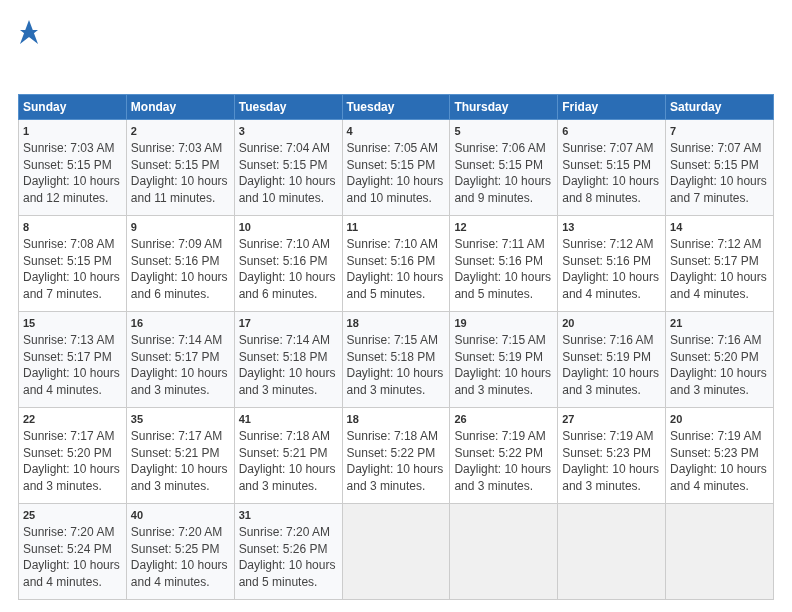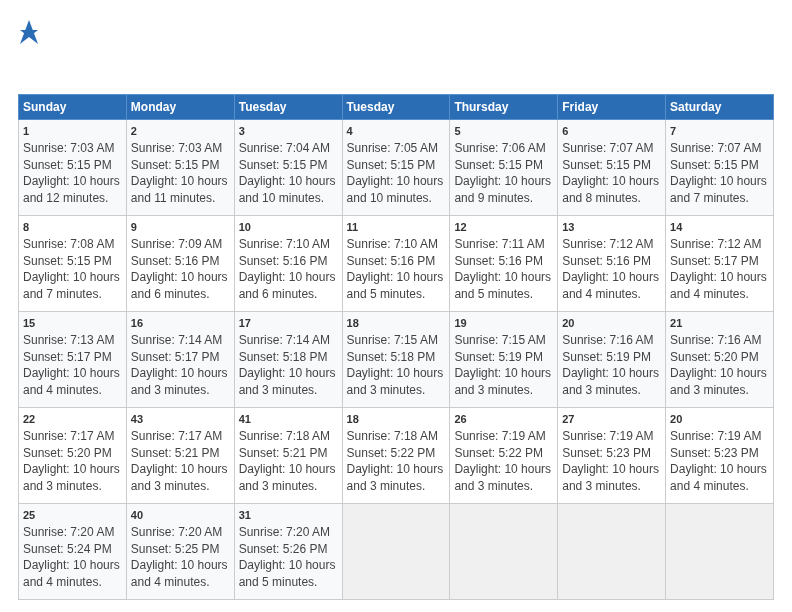--- a/index.html
+++ b/index.html
@@ -162,21 +162,21 @@
           <td><span class="day-num">15</span><span class="day-detail">Sunrise: 7:13 AM<br>Sunset: 5:17 PM<br>Daylight: 10 hours and 4 minutes.</span></td>
           <td><span class="day-num">16</span><span class="day-detail">Sunrise: 7:14 AM<br>Sunset: 5:17 PM<br>Daylight: 10 hours and 3 minutes.</span></td>
           <td><span class="day-num">17</span><span class="day-detail">Sunrise: 7:14 AM<br>Sunset: 5:18 PM<br>Daylight: 10 hours and 3 minutes.</span></td>
           <td><span class="day-num">18</span><span class="day-detail">Sunrise: 7:15 AM<br>Sunset: 5:18 PM<br>Daylight: 10 hours and 3 minutes.</span></td>
           <td><span class="day-num">19</span><span class="day-detail">Sunrise: 7:15 AM<br>Sunset: 5:19 PM<br>Daylight: 10 hours and 3 minutes.</span></td>
           <td><span class="day-num">20</span><span class="day-detail">Sunrise: 7:16 AM<br>Sunset: 5:19 PM<br>Daylight: 10 hours and 3 minutes.</span></td>
           <td><span class="day-num">21</span><span class="day-detail">Sunrise: 7:16 AM<br>Sunset: 5:20 PM<br>Daylight: 10 hours and 3 minutes.</span></td>
         </tr>
         <tr>
           <td><span class="day-num">22</span><span class="day-detail">Sunrise: 7:17 AM<br>Sunset: 5:20 PM<br>Daylight: 10 hours and 3 minutes.</span></td>
-          <td><span class="day-num">43</span><span class="day-detail">Sunrise: 7:17 AM<br>Sunset: 5:21 PM<br>Daylight: 10 hours and 3 minutes.</span></td>
+          <td><span class="day-num">35</span><span class="day-detail">Sunrise: 7:17 AM<br>Sunset: 5:21 PM<br>Daylight: 10 hours and 3 minutes.</span></td>
           <td><span class="day-num">41</span><span class="day-detail">Sunrise: 7:18 AM<br>Sunset: 5:21 PM<br>Daylight: 10 hours and 3 minutes.</span></td>
           <td><span class="day-num">18</span><span class="day-detail">Sunrise: 7:18 AM<br>Sunset: 5:22 PM<br>Daylight: 10 hours and 3 minutes.</span></td>
           <td><span class="day-num">26</span><span class="day-detail">Sunrise: 7:19 AM<br>Sunset: 5:22 PM<br>Daylight: 10 hours and 3 minutes.</span></td>
           <td><span class="day-num">27</span><span class="day-detail">Sunrise: 7:19 AM<br>Sunset: 5:23 PM<br>Daylight: 10 hours and 3 minutes.</span></td>
           <td><span class="day-num">20</span><span class="day-detail">Sunrise: 7:19 AM<br>Sunset: 5:23 PM<br>Daylight: 10 hours and 4 minutes.</span></td>
         </tr>
         <tr>
           <td><span class="day-num">25</span><span class="day-detail">Sunrise: 7:20 AM<br>Sunset: 5:24 PM<br>Daylight: 10 hours and 4 minutes.</span></td>
           <td><span class="day-num">40</span><span class="day-detail">Sunrise: 7:20 AM<br>Sunset: 5:25 PM<br>Daylight: 10 hours and 4 minutes.</span></td>
           <td><span class="day-num">31</span><span class="day-detail">Sunrise: 7:20 AM<br>Sunset: 5:26 PM<br>Daylight: 10 hours and 5 minutes.</span></td>

